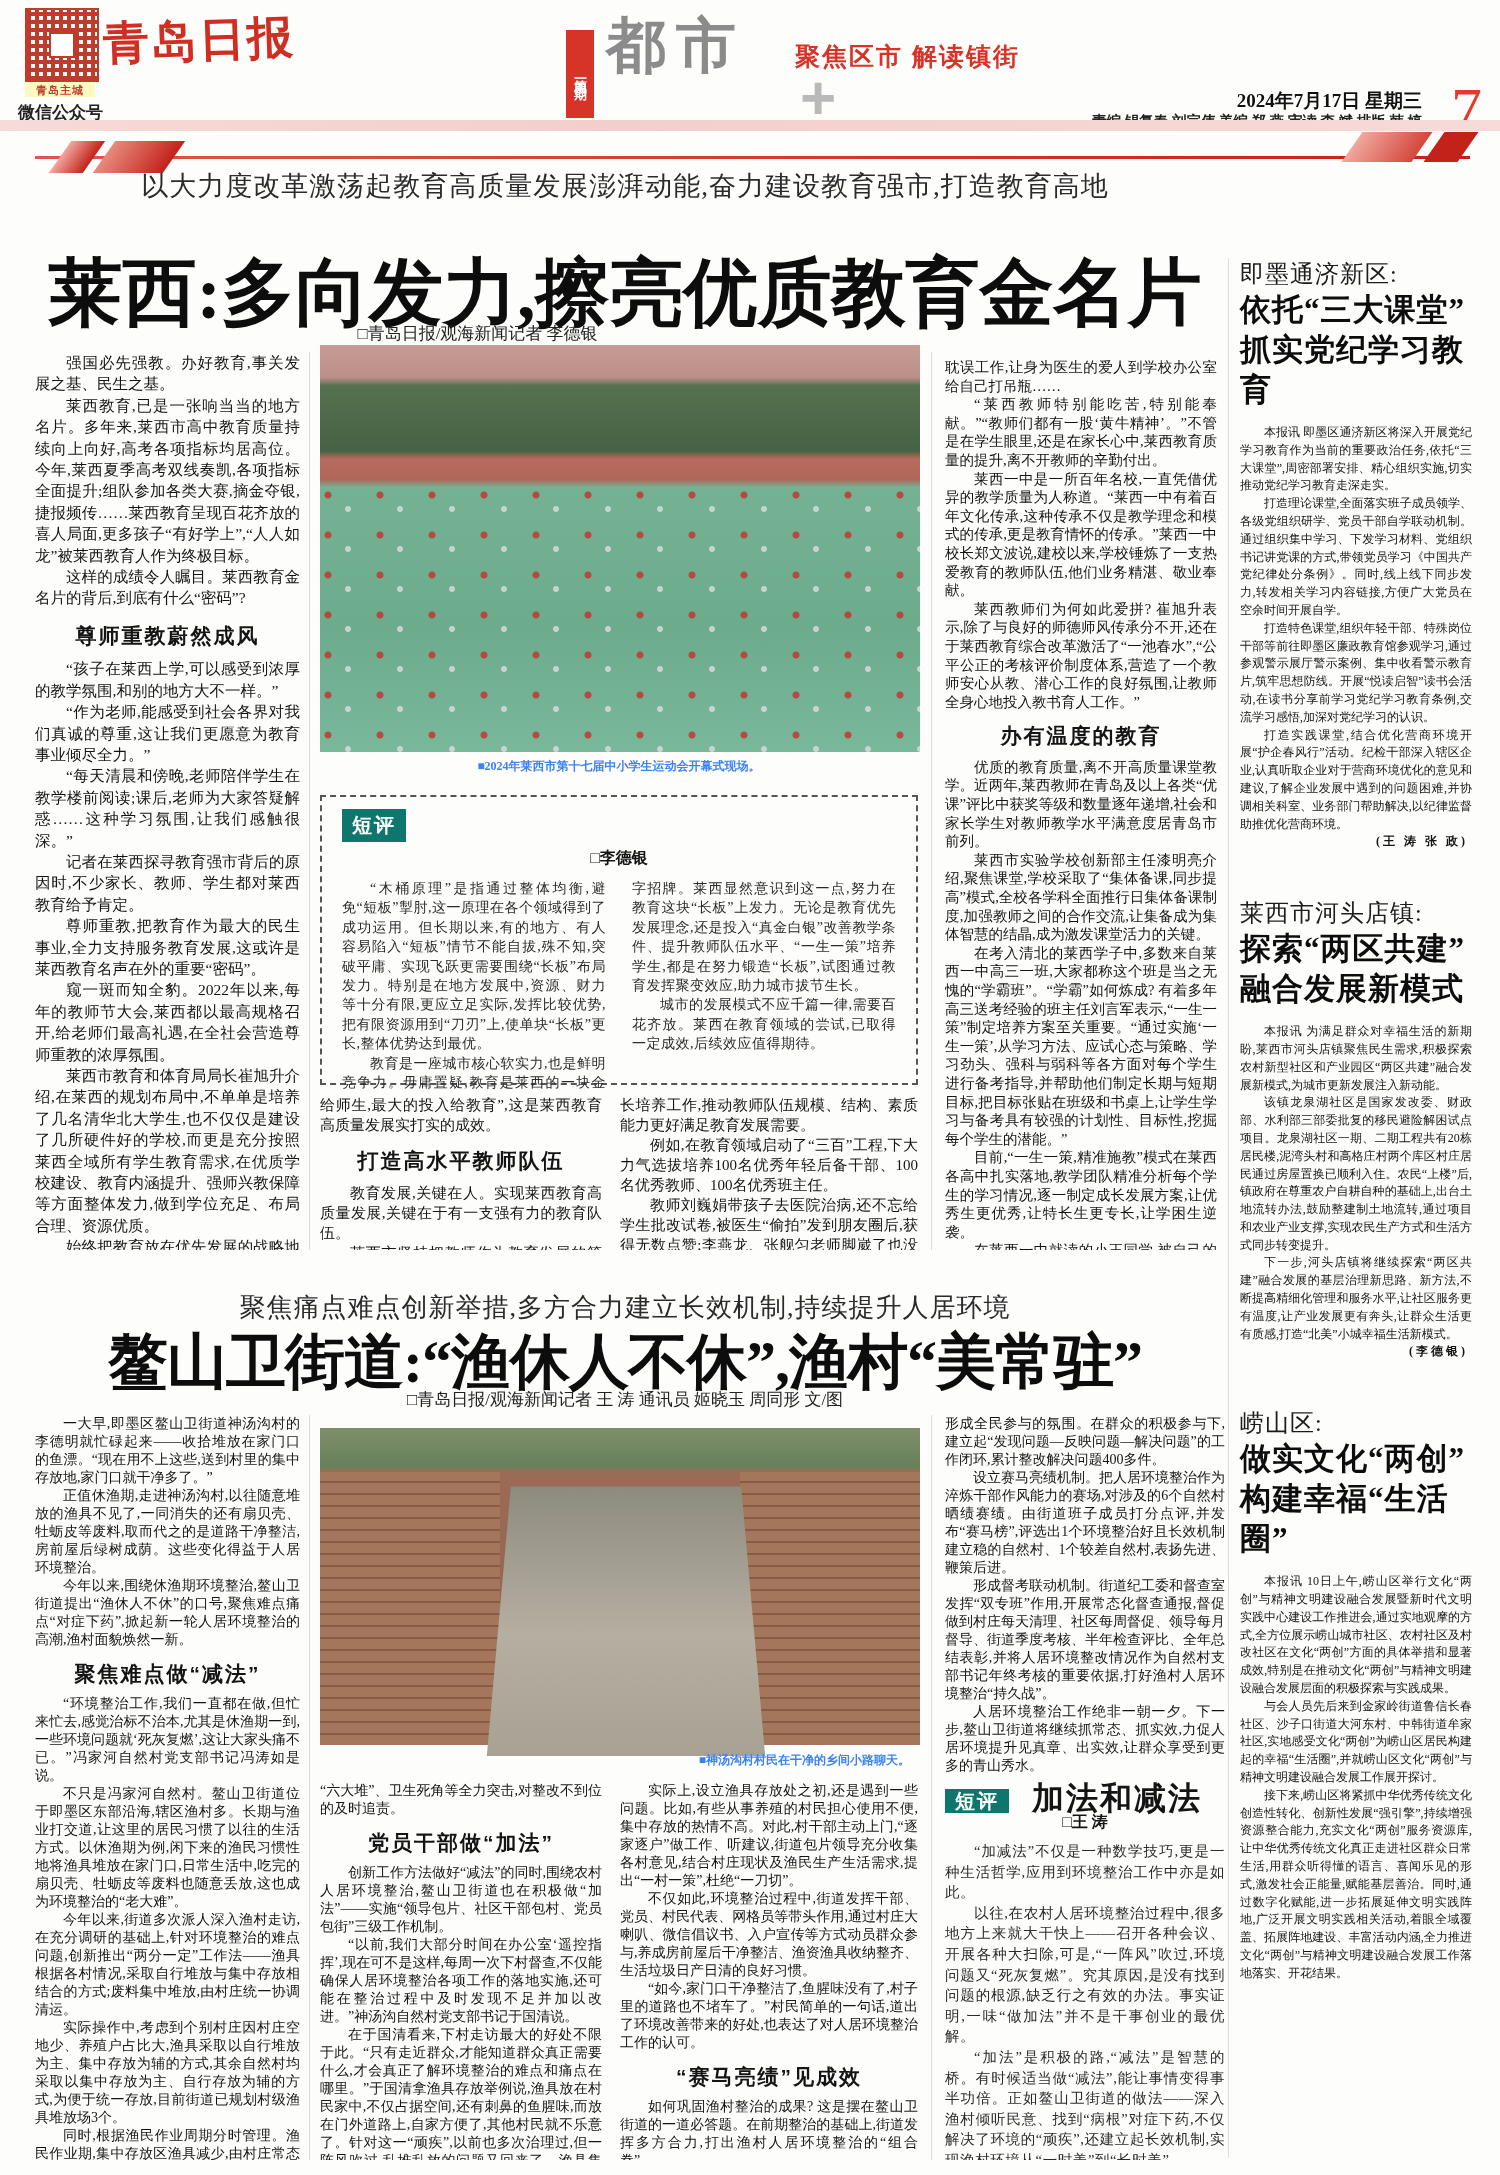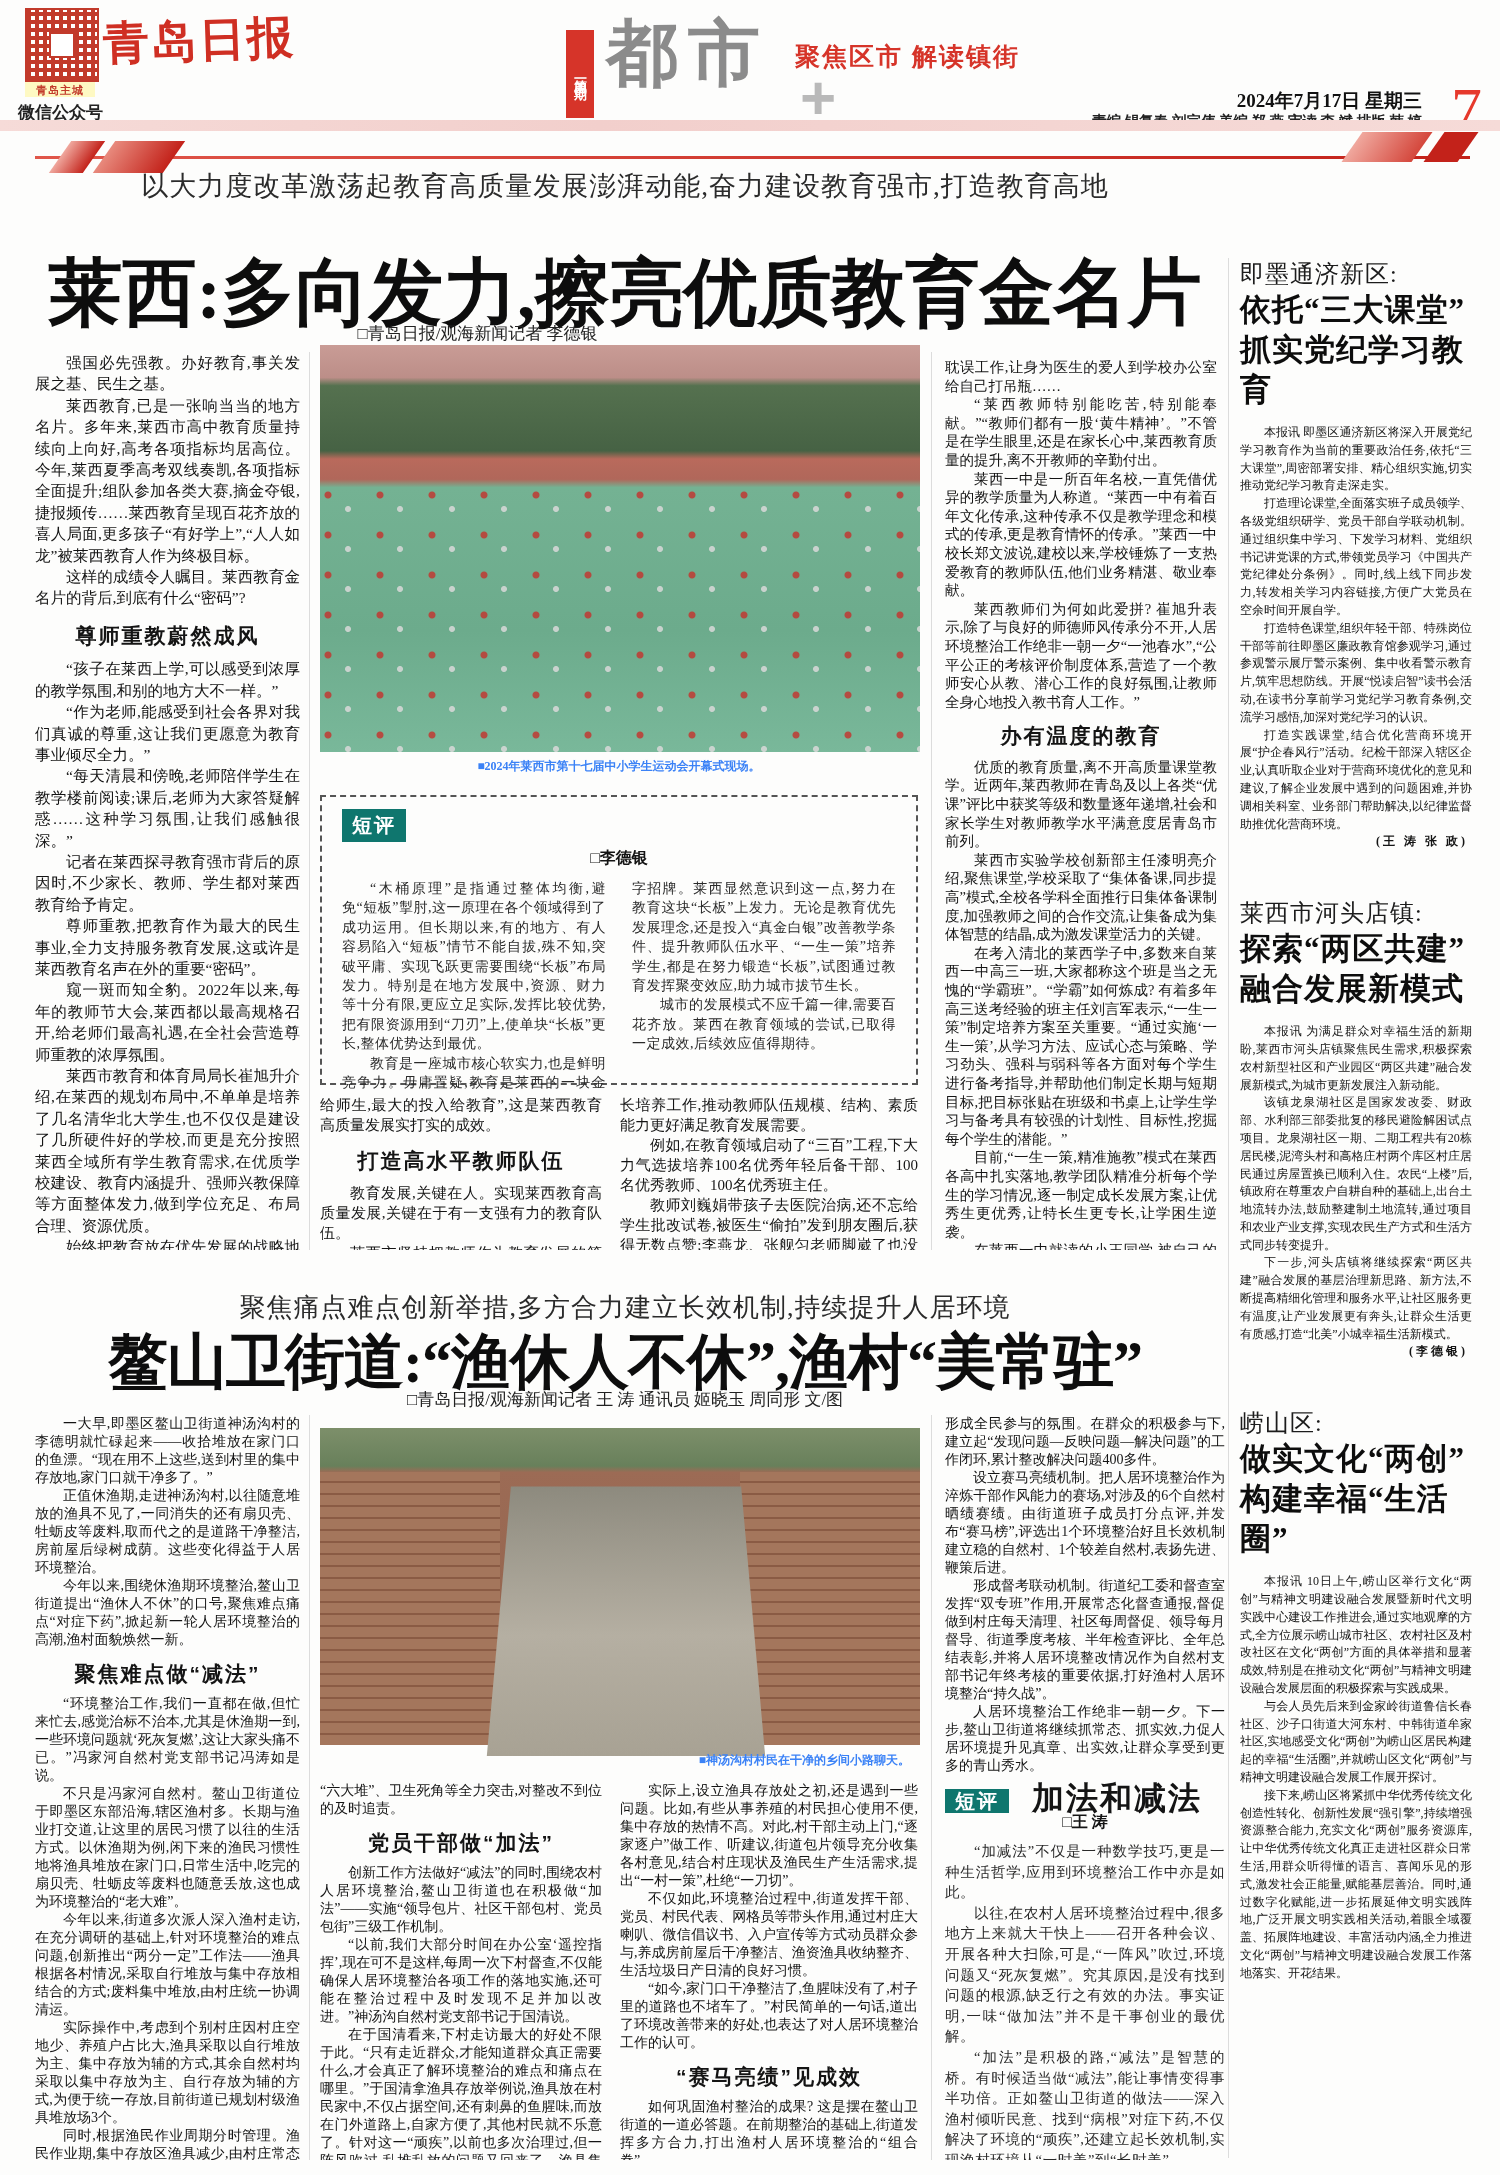--- a/index.html
+++ b/index.html
@@ -14,21 +14,21 @@
   .qr-center{position:absolute;left:22px;top:22px;width:22px;height:22px;background:#fff;border:2px solid #c23a2b;}
   .qr-label{left:25px;top:82px;width:70px;height:15px;background:#fef9c3;color:#c23a2b;
             font-size:11px;font-weight:700;text-align:center;line-height:16px;letter-spacing:1px;}
   .wechat{left:18px;top:101px;font-size:17px;font-weight:700;color:#222;
           font-family:"Liberation Sans","DejaVu Sans",sans-serif;}
   .paper-logo{left:103px;top:10px;font-size:46px;font-weight:900;color:#cf2f23;
               transform:rotate(-2deg);letter-spacing:2px;}
   .issue-badge{left:566px;top:30px;width:28px;height:88px;background:#d63429;color:#fff;
                writing-mode:vertical-rl;text-orientation:upright;font-size:13px;font-weight:700;
                text-align:center;letter-spacing:2px;line-height:28px;}
-  .section-title{left:606px;top:6px;font-size:72px;font-weight:900;color:#8b8b8b;letter-spacing:10px;}
+  .section-title{left:606px;top:6px;font-size:60px;font-weight:900;color:#8b8b8b;letter-spacing:10px;}
   .section-plus{left:800px;top:62px;font-size:62px;font-weight:700;color:#b9b9b9;
                 font-family:"Liberation Sans","DejaVu Sans",sans-serif;}
   .tagline{left:795px;top:40px;font-size:25px;font-weight:900;color:#d63429;
            font-family:"Liberation Sans","DejaVu Sans",sans-serif;letter-spacing:2px;}
   .dateline{right:78px;top:88px;font-size:19px;font-weight:700;text-align:right;color:#111;}
   .editors{right:78px;top:112px;font-size:14.5px;font-weight:700;text-align:right;color:#222;}
   .pageno{right:18px;top:78px;font-size:62px;color:#e6392c;font-weight:400;line-height:1;}
   .pink-strip{left:0;top:120px;width:1500px;height:11px;
               background:linear-gradient(90deg,#f6dbd8,#f2cfcc 40%,#f6dbd8);}
   .redline{left:35px;top:156px;width:1435px;height:3px;
@@ -158,21 +158,21 @@
   <div class="col c-a1-m" style="left:620px;top:1095px;width:298px;height:155px;">
       <div class="blk t-pc">长培养工作,推动教师队伍规模、结构、素质能力更好满足教育发展需要。</div>
       <div class="blk t-p">例如,在教育领域启动了“三百”工程,下大力气选拔培养100名优秀年轻后备干部、100名优秀教师、100名优秀班主任。</div>
       <div class="blk t-p">教师刘巍娟带孩子去医院治病,还不忘给学生批改试卷,被医生“偷拍”发到朋友圈后,获得无数点赞;李燕龙、张舰匀老师脚崴了也没请一天假,拄着拐杖坚持给学生上课;史晓峰老师为了不</div>
     </div>
 
   <div class="col c-a1-4" style="left:945px;top:358px;width:272px;height:892px;">
       <div class="blk t-pc">耽误工作,让身为医生的爱人到学校办公室给自己打吊瓶……</div>
       <div class="blk t-p">“莱西教师特别能吃苦,特别能奉献。”“教师们都有一股‘黄牛精神’。”不管是在学生眼里,还是在家长心中,莱西教育质量的提升,离不开教师的辛勤付出。</div>
       <div class="blk t-p">莱西一中是一所百年名校,一直凭借优异的教学质量为人称道。“莱西一中有着百年文化传承,这种传承不仅是教学理念和模式的传承,更是教育情怀的传承。”莱西一中校长郑文波说,建校以来,学校锤炼了一支热爱教育的教师队伍,他们业务精湛、敬业奉献。</div>
-      <div class="blk t-p">莱西教师们为何如此爱拼? 崔旭升表示,除了与良好的师德师风传承分不开,人居环境整治工作绝非一朝一夕“一池春水”,“公平公正的考核评价制度体系,营造了一个教师安心从教、潜心工作的良好氛围,让教师全身心地投入教书育人工作。”</div>
+      <div class="blk t-p">莱西教师们为何如此爱拼? 崔旭升表示,除了与良好的师德师风传承分不开,还在于莱西教育综合改革激活了“一池春水”,“公平公正的考核评价制度体系,营造了一个教师安心从教、潜心工作的良好氛围,让教师全身心地投入教书育人工作。”</div>
       <div class="blk t-h">办有温度的教育</div>
       <div class="blk t-p">优质的教育质量,离不开高质量课堂教学。近两年,莱西教师在青岛及以上各类“优课”评比中获奖等级和数量逐年递增,社会和家长学生对教师教学水平满意度居青岛市前列。</div>
       <div class="blk t-p">莱西市实验学校创新部主任漆明亮介绍,聚焦课堂,学校采取了“集体备课,同步提高”模式,全校各学科全面推行日集体备课制度,加强教师之间的合作交流,让集备成为集体智慧的结晶,成为激发课堂活力的关键。</div>
       <div class="blk t-p">在考入清北的莱西学子中,多数来自莱西一中高三一班,大家都称这个班是当之无愧的“学霸班”。“学霸”如何炼成? 有着多年高三送考经验的班主任刘言军表示,“一生一策”制定培养方案至关重要。“通过实施‘一生一策’,从学习方法、应试心态与策略、学习劲头、强科与弱科等各方面对每个学生进行备考指导,并帮助他们制定长期与短期目标,把目标张贴在班级和书桌上,让学生学习与备考具有较强的计划性、目标性,挖掘每个学生的潜能。”</div>
       <div class="blk t-p">目前,“一生一策,精准施教”模式在莱西各高中扎实落地,教学团队精准分析每个学生的学习情况,逐一制定成长发展方案,让优秀生更优秀,让特长生更专长,让学困生逆袭。</div>
       <div class="blk t-p">在莱西一中就读的小王同学,被自己的高考成绩“惊艳”到了:“大大出乎我们全家预料,考出了历史最好水平!”小王老家在外地,被莱西优质教育吸引,慕名而来落户就读,其学习成绩也从“平平无奇”到“逆袭蝶变”。</div>
     </div>
 
   <div class="abs sidebar">
     <div class="sb-art">

